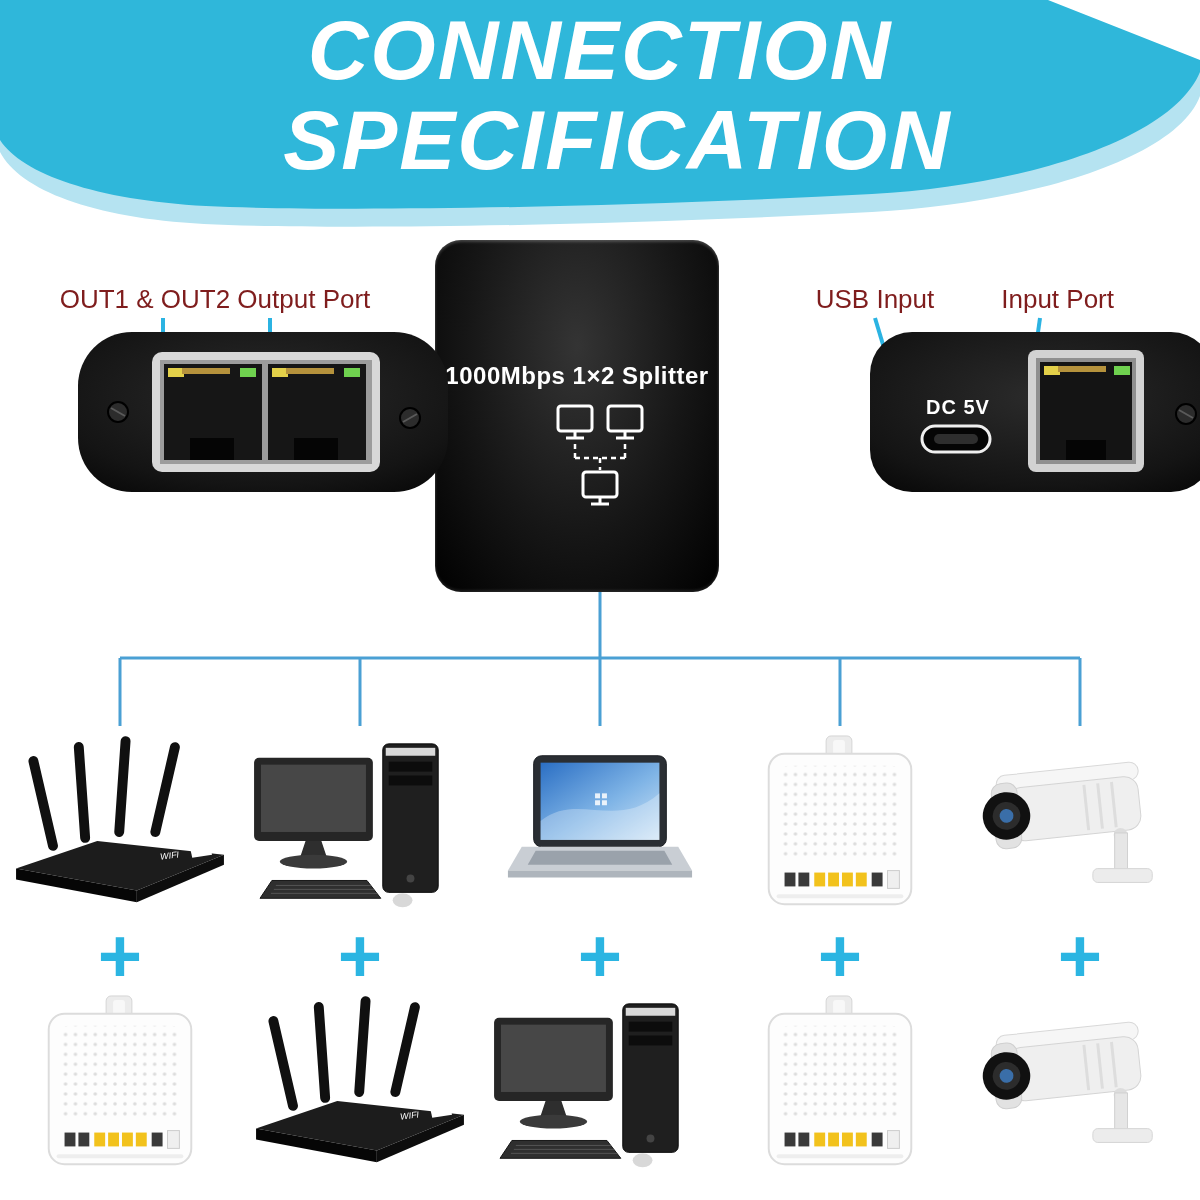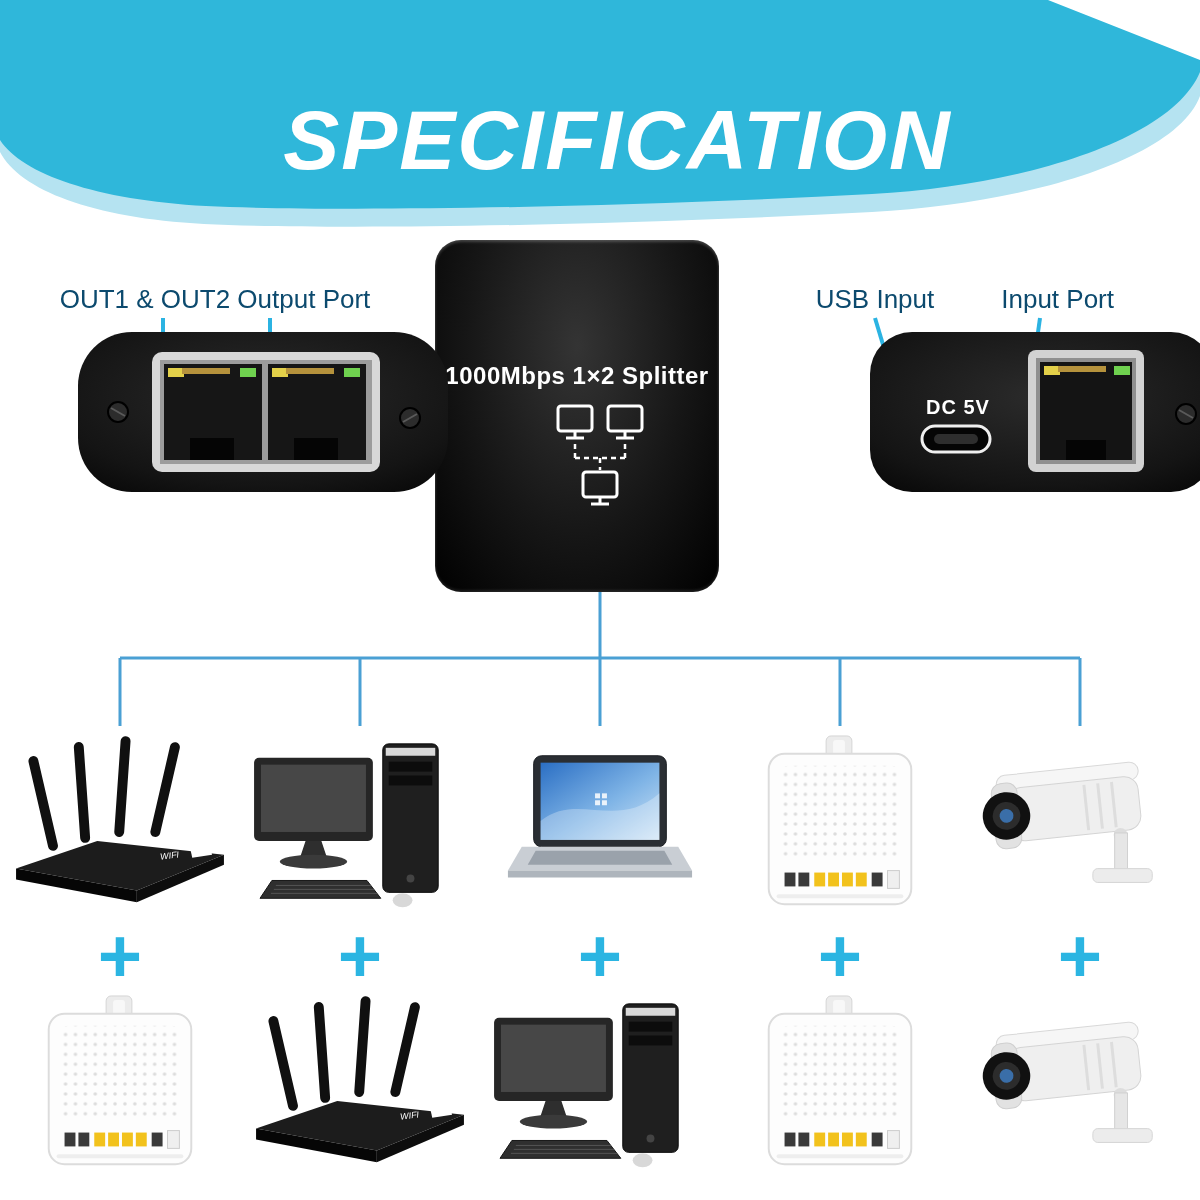--- a/index.html
+++ b/index.html
@@ -13,21 +13,21 @@
   #banner-svg { position:absolute; top:0; left:0; z-index:1; }
   .banner-line {
     position:absolute; left:0; width:100%; text-align:center;
     color:#ffffff; font-weight:bold; font-style:italic;
     font-size:84px; letter-spacing:2px; z-index:2; white-space:nowrap;
   }
   #banner-line1 { top:2px; }
   #banner-line2 { top:92px;padding-left:35px; }
   
   .blue-label {
-    position:absolute; color:#0c4a6e; font-size:26px; z-index:3;
+    position:absolute; color:#7f1d1d; font-size:26px; z-index:3;
     text-align:center; white-space:nowrap;
   }
   #label-output  { left:30px;  top:284px; width:370px; }
   #label-usb     { left:800px; top:284px; width:150px; }
   #label-input   { left:962px; top:284px; width:152px;text-align:right; }
 
   #splitter-device {
     position:absolute; left:435px; top:240px; width:284px; height:352px;
     border-radius:26px; z-index:2;
     background:radial-gradient(ellipse at 50% 30%, #343434 0%, #161616 55%, #000 100%);
@@ -60,20 +60,21 @@
 </style>
 </head>
 <body>
 
 <div id="canvas">
 
   <svg id="banner-svg" width="1200" height="235" viewBox="0 0 1200 235">
     <path d="M0,0 L1028,0 L1200,72 L1200,96 C1176,160 1024,204 872,212 C612,226 330,230 204,224 C92,218 20,190 0,152 Z" fill="#b5e3f1"></path>
     <path d="M0,0 L1048,0 L1200,60 L1200,72 C1172,140 1022,186 872,194 C612,208 332,212 206,206 C96,200 22,174 0,140 Z" fill="#2fb7da"></path>
   </svg>
+  <div class="banner-line" id="banner-line1">CONNECTION</div>
   <div class="banner-line" id="banner-line2">SPECIFICATION</div>
 
   <div class="blue-label" id="label-output">OUT1 &amp; OUT2 Output Port</div>
   <div class="blue-label" id="label-usb">USB Input</div>
   <div class="blue-label" id="label-input">Input Port</div>
 
   <div id="splitter-device">
     <div id="splitter-label">1000Mbps 1×2 Splitter</div>
     <svg id="network-icon" width="160" height="120" viewBox="0 0 160 120">
       <g stroke="#ffffff" stroke-width="3" fill="none">

